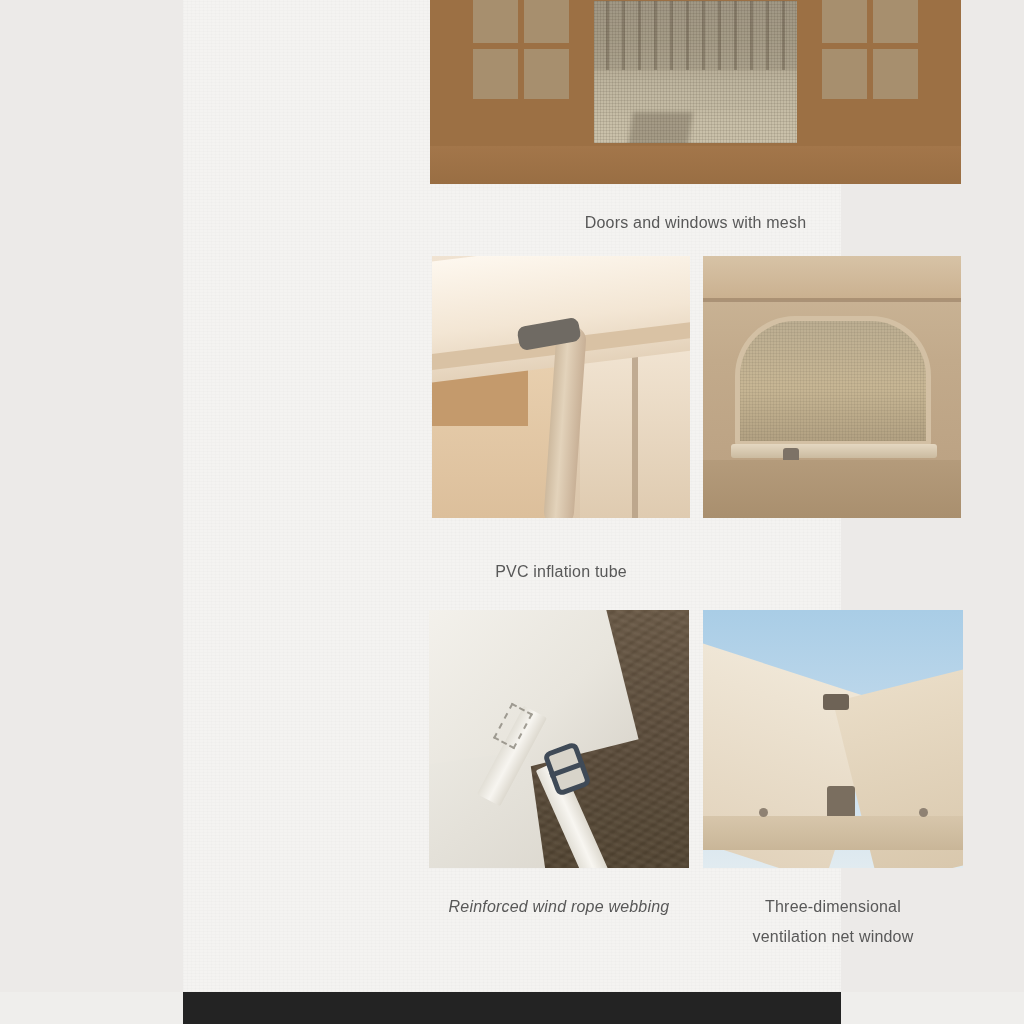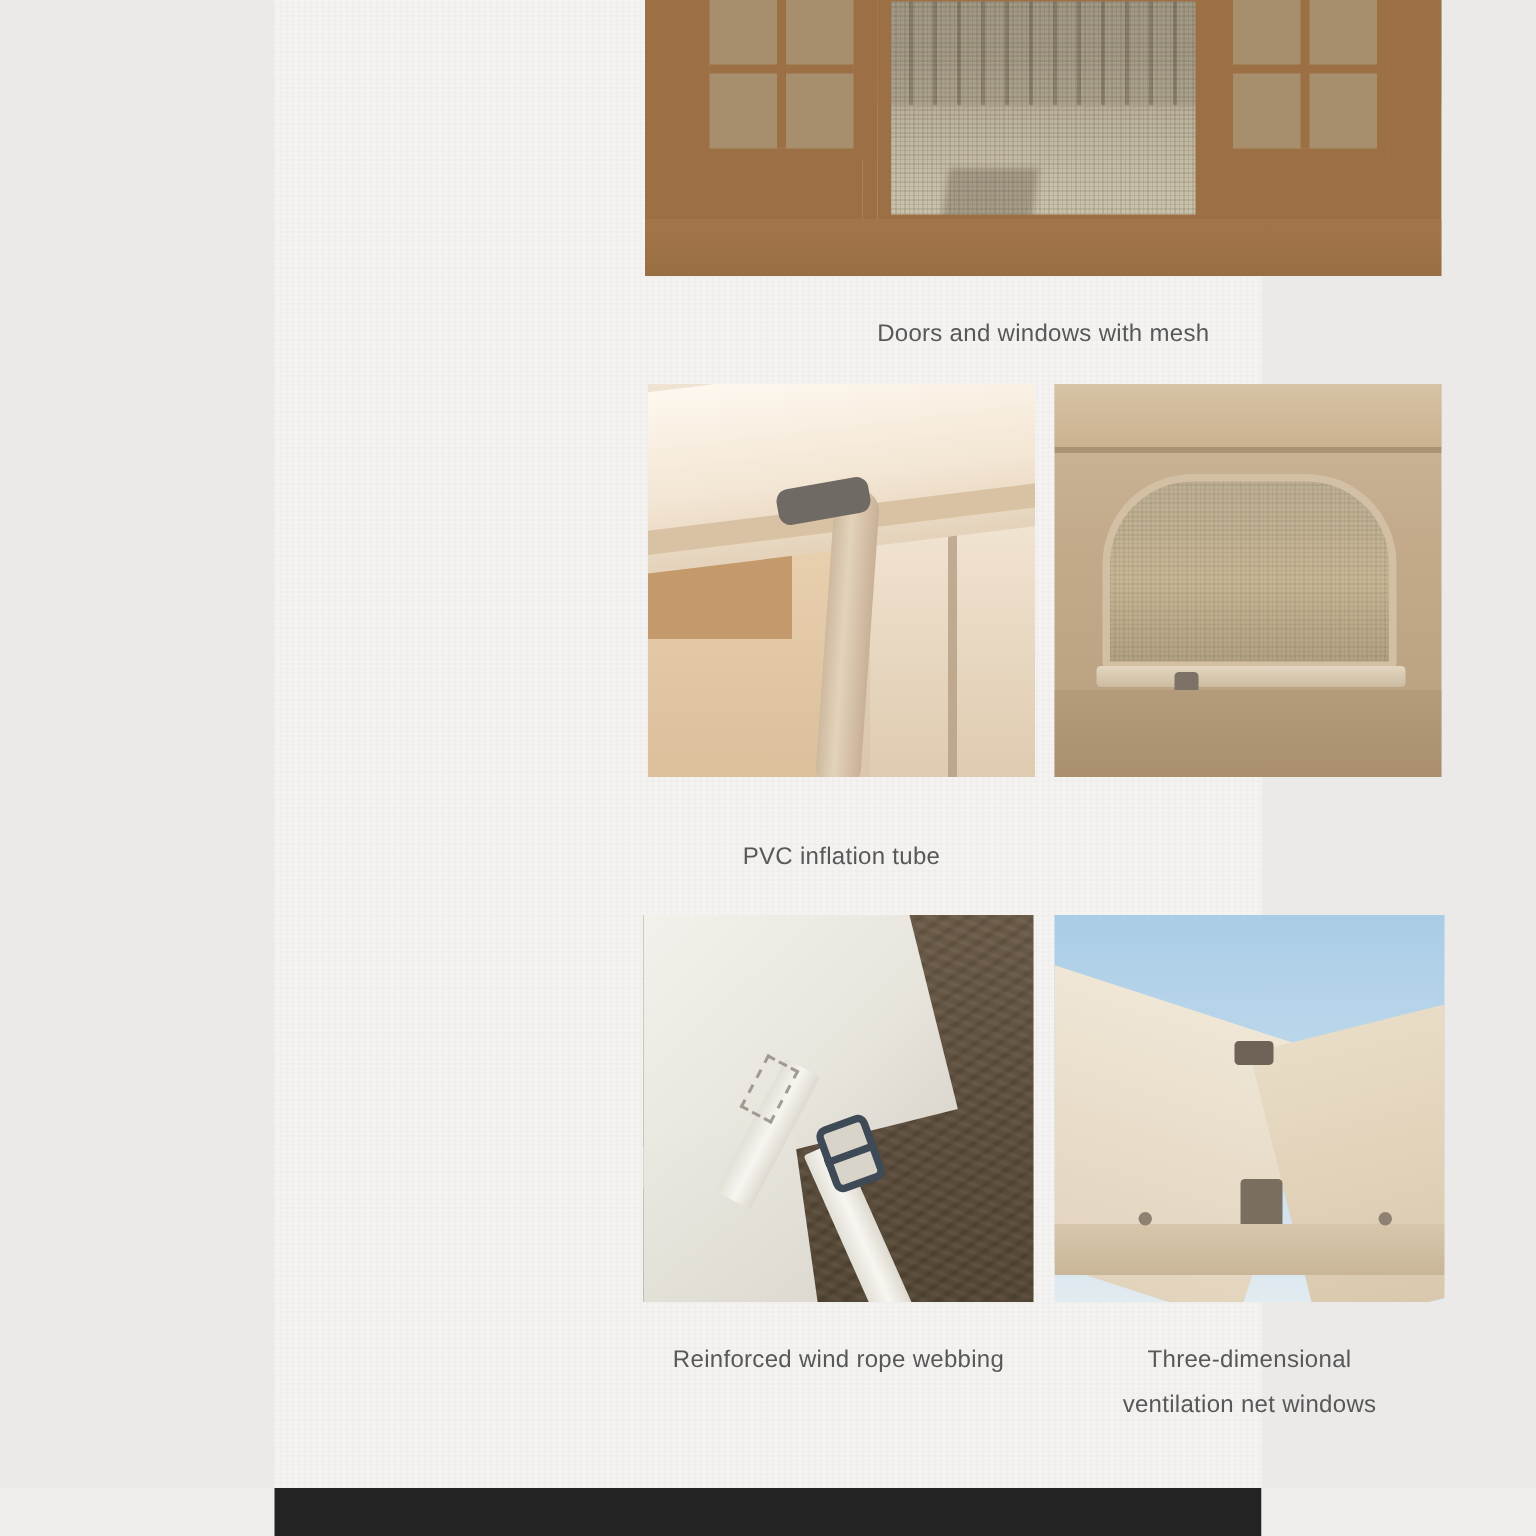--- a/index.html
+++ b/index.html
@@ -258,21 +258,21 @@
   #photo-webbing .buckle-bar {
     position: absolute; left: 120px; top: 157px; width: 36px; height: 5px;
     background: #3f4a57; transform: rotate(-20deg);
   }
   #photo-webbing .stitch {
     position: absolute; left: 72px; top: 96px; width: 24px; height: 40px;
     border: 2px dashed rgba(140,136,126,0.8);
     transform: rotate(28deg);
     box-sizing: border-box;
   }
-  #caption-webbing { left: 246px; top: 892px; width: 260px; }
+  #caption-webbing { left: 246px; top: 892px; width: 260px; font-style: italic; }
 
   
   #photo-net {
     left: 520px; top: 610px; width: 260px; height: 258px;
     background: linear-gradient(180deg, #b6d3e8 0%, #cfe2ef 40%, #e6eef2 100%);
   }
   #photo-net .sky {
     position: absolute; left: 0; top: 0; width: 100%; height: 100%;
     background: linear-gradient(180deg, #a9cde6 0%, #c6dced 55%, #e1ebf0 100%);
   }
@@ -377,21 +377,21 @@
       <div class="roof-l"></div>
       <div class="roof-r"></div>
       <div class="ridge"></div>
       <div class="vent-box"></div>
       <div class="eave"></div>
       <div class="grommet1"></div>
       <div class="grommet2"></div>
     </div>
     <div class="caption" id="caption-net">
       <span class="line1">Three-dimensional</span>
-      <span class="line2">ventilation net windows</span>
+      <span class="line2">ventilation net window</span>
     </div>
 
   </div>
 
   <div class="bottom-left"></div>
   <div class="bottom-bar"></div>
   <div class="bottom-right"></div>
 
 </div>
 

